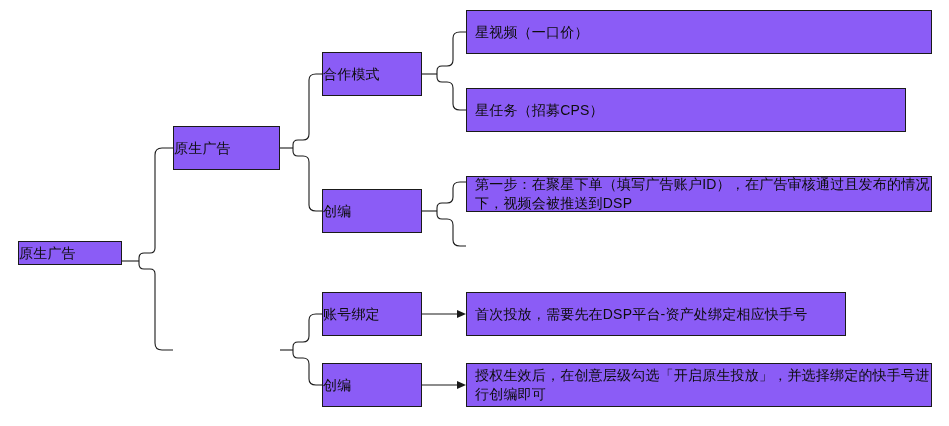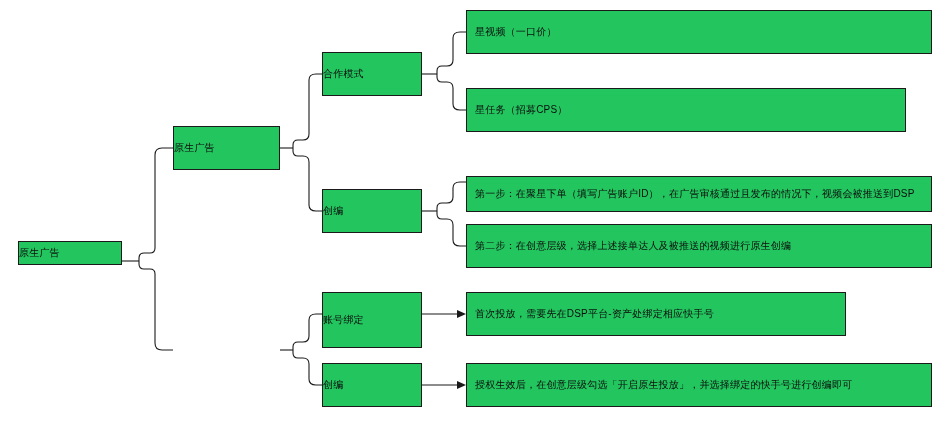--- a/index.html
+++ b/index.html
@@ -23,24 +23,24 @@
     left: 0;
     top: 0;
     width: 949px;
     height: 426px;
     pointer-events: none;
   }
   .node {
     position: absolute;
     box-sizing: border-box;
     border: 1px solid #1a1a1a;
-    background: #22c55e;
+    background: #8b5cf6;
     display: flex;
     align-items: center;
-    font-size: 10px;
+    font-size: 14px;
     line-height: 1.35;
     color: #0d0d0d;
     letter-spacing: 0.2px;
   }
   .node.center {
     justify-content: flex-start;
     text-align: center;
   }
   .node.leftpad {
     justify-content: flex-start;
@@ -111,43 +111,40 @@
 
 
   <div class="node center" style="left:322px; top:52px; width:100px; height:44px;">
     <span>合作模式</span>
   </div>
 
   <div class="node center" style="left:322px; top:189px; width:100px; height:44px;">
     <span>创编</span>
   </div>
 
-  <div class="node center" style="left:322px; top:292px; width:100px; height:56px;">
+  <div class="node center" style="left:322px; top:292px; width:100px; height:44px;">
     <span>账号绑定</span>
   </div>
 
   <div class="node center" style="left:322px; top:363px; width:100px; height:44px;">
     <span>创编</span>
   </div>
 
   <div class="node leftpad" style="left:466px; top:10px; width:466px; height:44px;">
     <span>星视频（一口价）</span>
   </div>
 
   <div class="node leftpad" style="left:466px; top:88px; width:440px; height:44px;">
     <span>星任务（招募CPS）</span>
   </div>
 
   <div class="node leftpad" style="left:466px; top:176px; width:466px; height:36px;">
     <span>第一步：在聚星下单（填写广告账户ID），在广告审核通过且发布的情况下，视频会被推送到DSP</span>
   </div>
 
-  <div class="node leftpad" style="left:466px; top:224px; width:466px; height:44px;">
-    <span>第二步：在创意层级，选择上述接单达人及被推送的视频进行原生创编</span>
-  </div>
 
   <div class="node leftpad" style="left:466px; top:292px; width:380px; height:44px;">
     <span>首次投放，需要先在DSP平台-资产处绑定相应快手号</span>
   </div>
 
   <div class="node leftpad" style="left:466px; top:363px; width:466px; height:44px;">
     <span>授权生效后，在创意层级勾选「开启原生投放」，并选择绑定的快手号进行创编即可</span>
   </div>
 
 </div>

